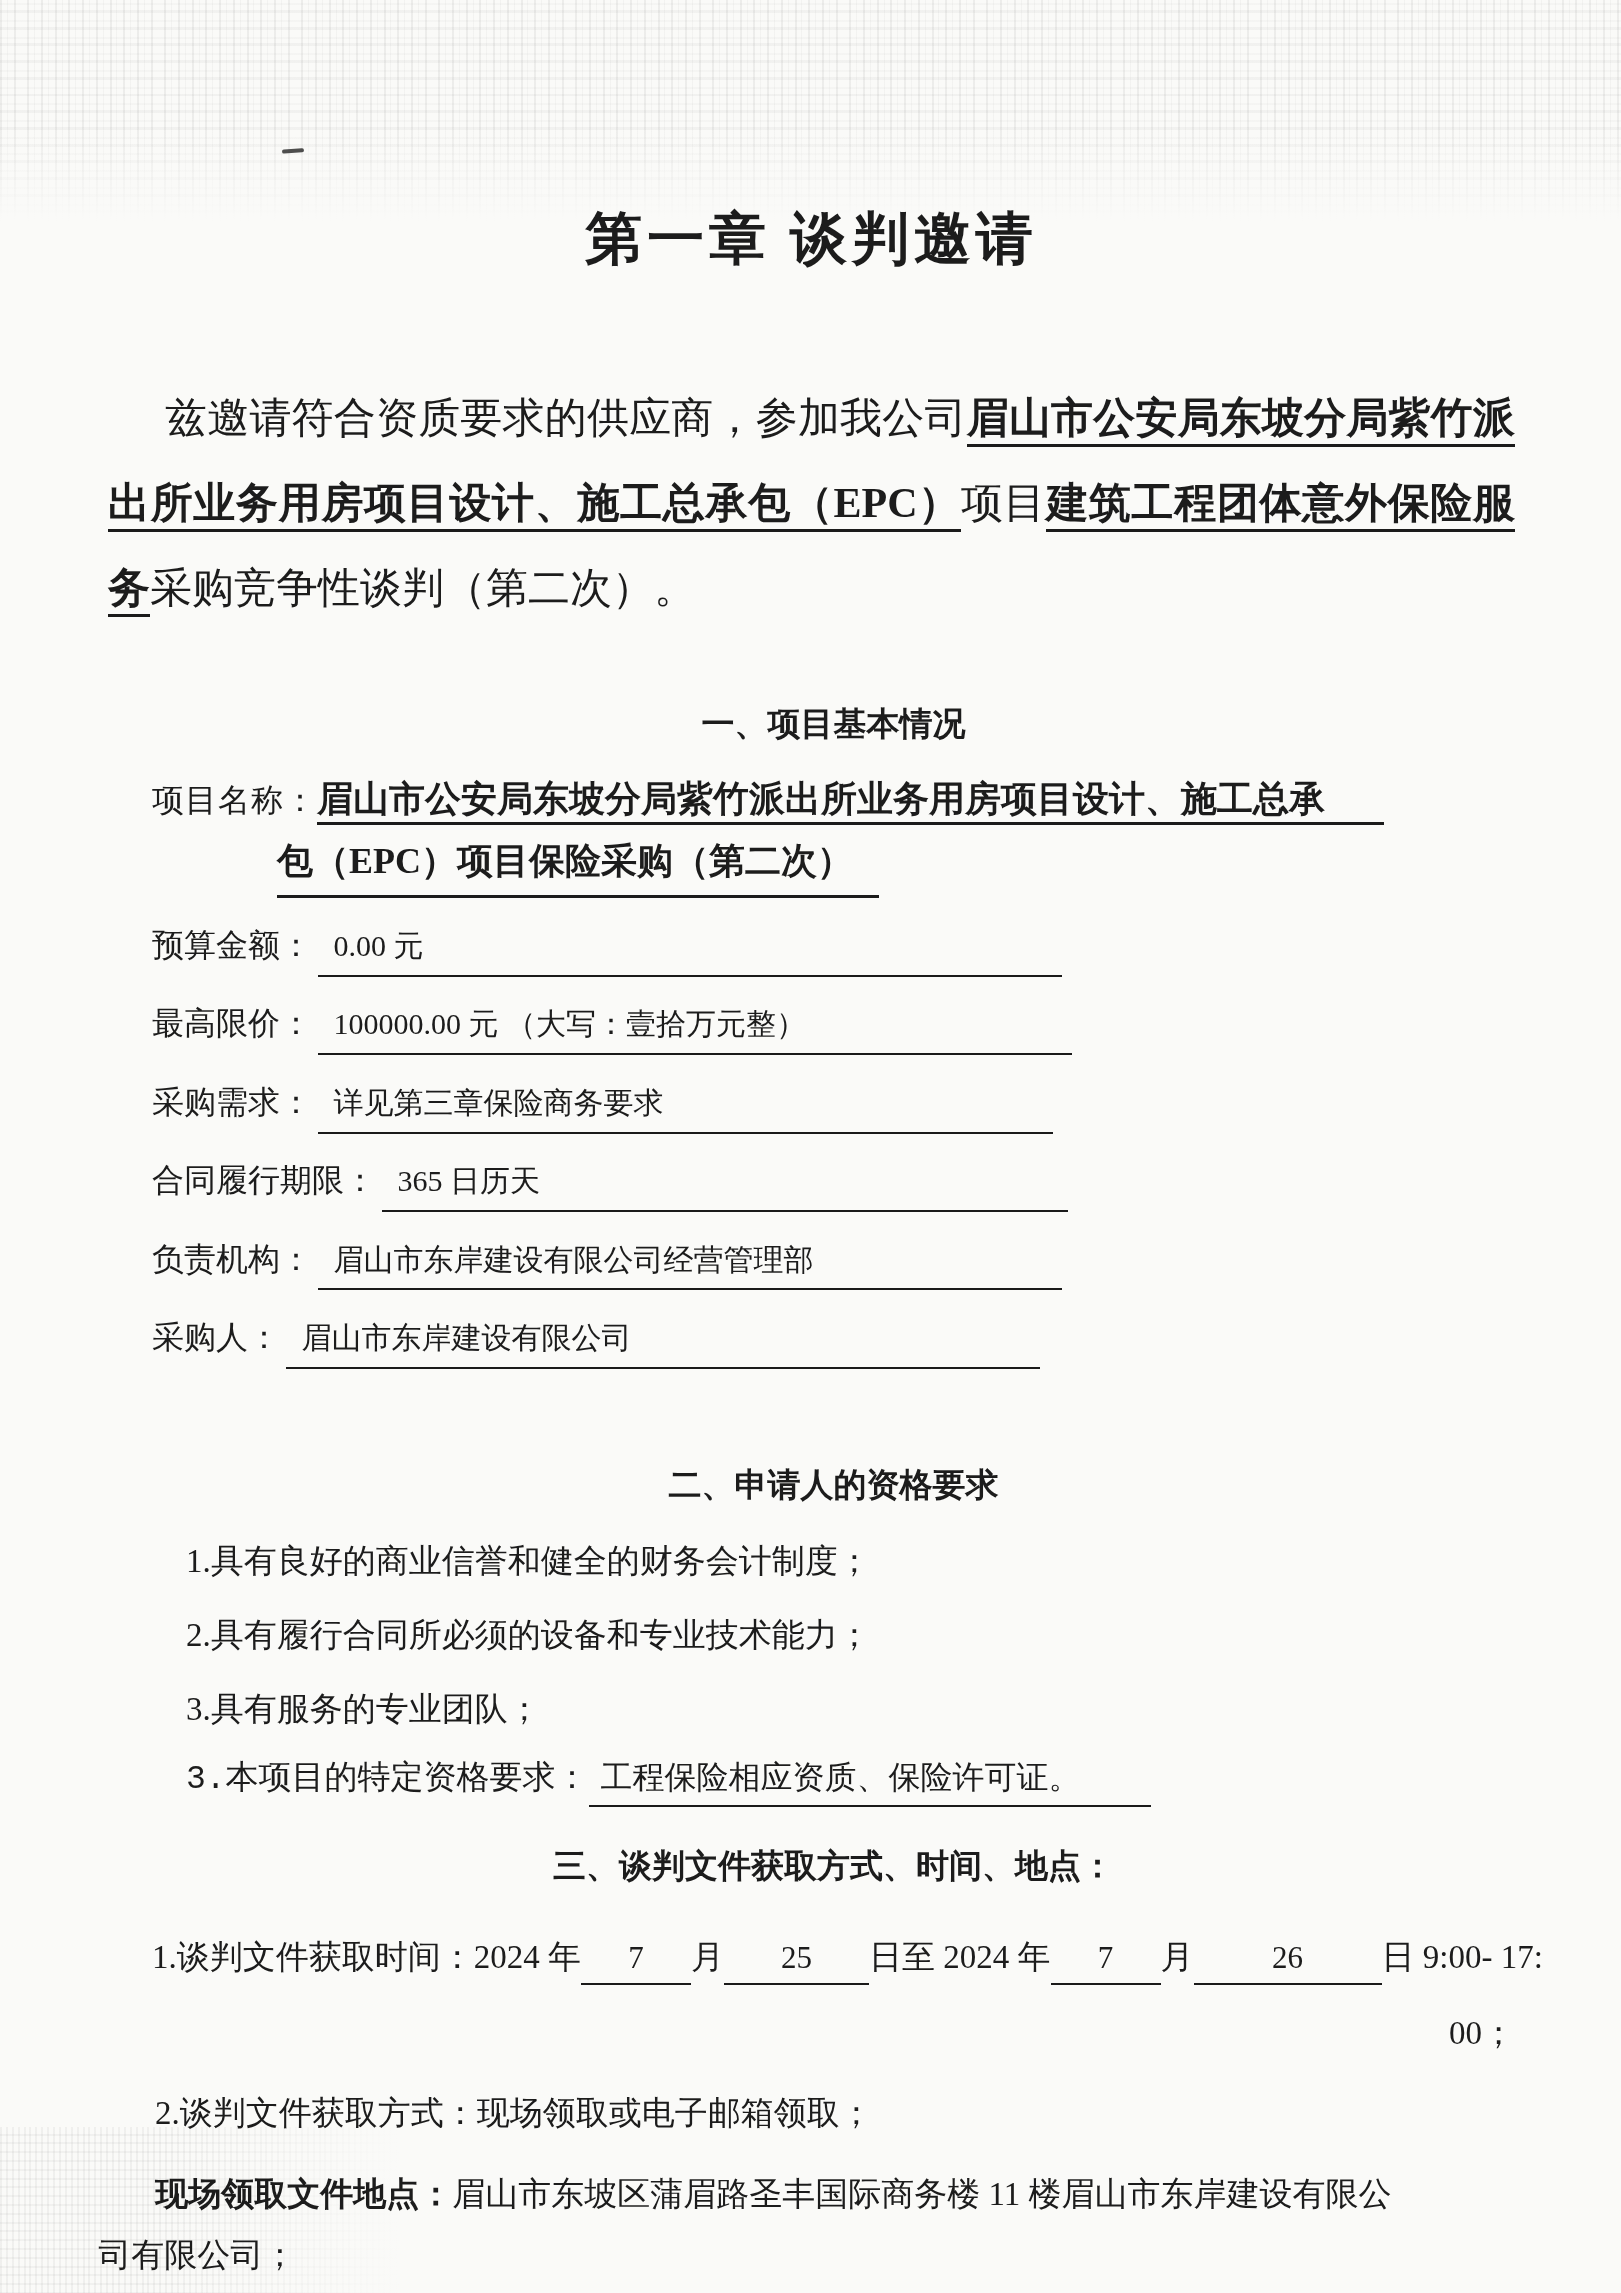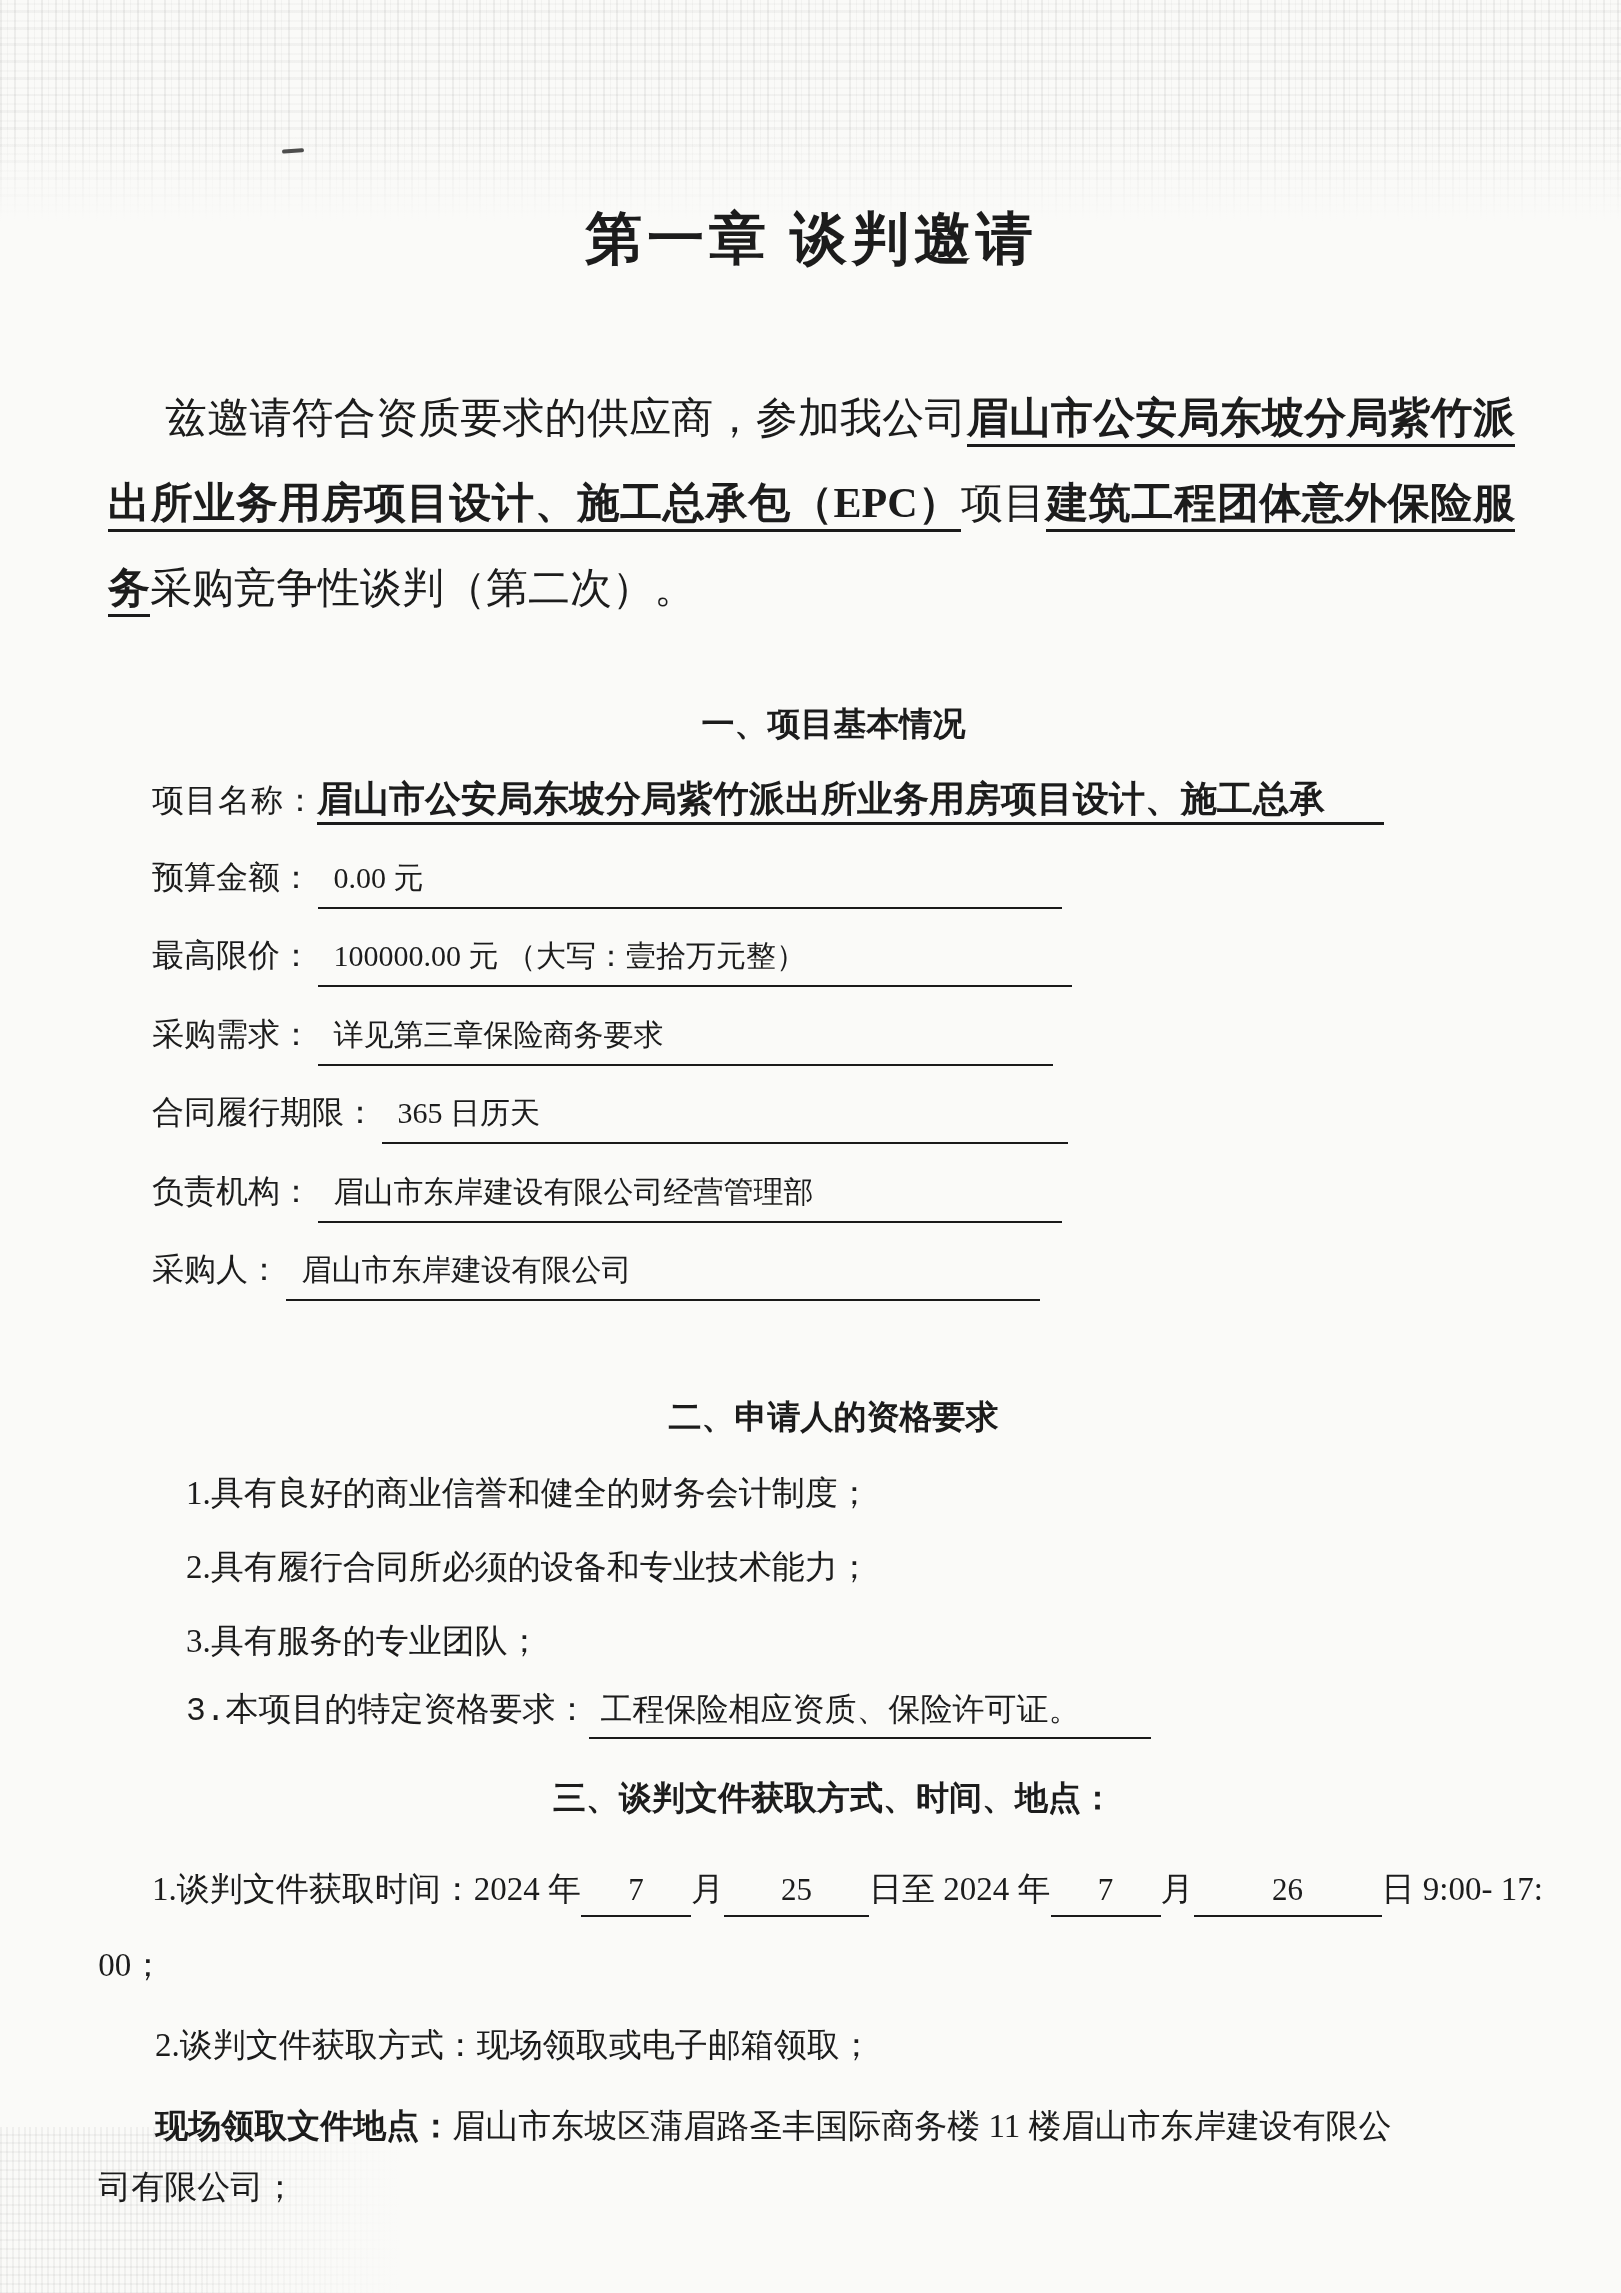--- a/index.html
+++ b/index.html
@@ -86,21 +86,21 @@
   
   .time-line{margin:47px 0 0 44px;font-size:33px;line-height:43px;white-space:nowrap;}
   .bk{
     display:inline-block;border-bottom:2.9px solid #1a1a1a;
     text-align:center;font-size:31px;padding-bottom:3.9px;vertical-align:baseline;
   }
   .bk-m1{width:110px;}
   .bk-d1{width:145px;}
   .bk-m2{width:110px;}
   .bk-d2{width:188px;}
-  .time-wrap{margin:27.4px 0 0 -9.8px;font-size:33px;line-height:43px;}
+  .time-wrap{margin:27.4px 0 0 -9.8px;font-size:33px;line-height:43px;text-align:right;}
 
   .method{margin:37px 0 0 47px;font-size:33px;line-height:43px;}
 
   .loc{margin:29px 0 0 -9.8px;font-size:33px;line-height:61px;}
   .loc .lbl-b{font-weight:700;margin-left:57px;}
   p{padding:0;}
 </style>
 </head>
 <body>
 
@@ -110,21 +110,21 @@
   <div class="speck-dash"></div>
 
   <div class="content">
 
     <h1 class="doc-title">第一章 谈判邀请</h1>
 
     <p class="intro"><span>兹邀请符合资质要求的供应商，参加我公司</span><span class="b ul">眉山市公安局东坡分局紫竹派出所业务用房项目设计、施工总承包（EPC）</span><span>项目</span><span class="b ul">建筑工程团体意外保险服务</span><span>采购竞争性谈判（第二次）。</span></p>
 
     <h2 class="sec-h" id="sec1-h">一、项目基本情况</h2>
 
-    <p class="field-name"><span class="lbl">项目名称：</span><span class="nv nv1">眉山市公安局东坡分局紫竹派出所业务用房项目设计、施工总承</span><br></p>
+    <p class="field-name"><span class="lbl">项目名称：</span><span class="nv nv1">眉山市公安局东坡分局紫竹派出所业务用房项目设计、施工总承</span><br><span class="nv nv2">包（EPC）项目保险采购（第二次）</span></p>
 
     <p class="field"><span>预算金额：</span><span class="fv w-budget">0.00 元</span></p>
 
     <p class="field"><span>最高限价：</span><span class="fv w-ceiling">100000.00 元 （大写：壹拾万元整）</span></p>
 
     <p class="field"><span>采购需求：</span><span class="fv w-demand">详见第三章保险商务要求</span></p>
 
     <p class="field"><span>合同履行期限：</span><span class="fv w-term">365 日历天</span></p>
 
     <p class="field"><span>负责机构：</span><span class="fv w-agency">眉山市东岸建设有限公司经营管理部</span></p>

